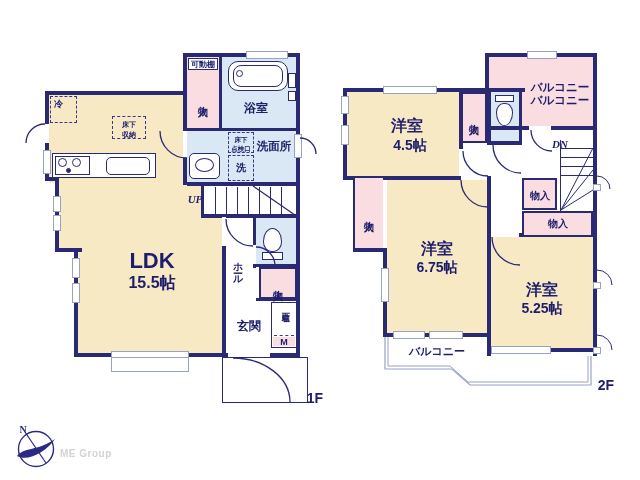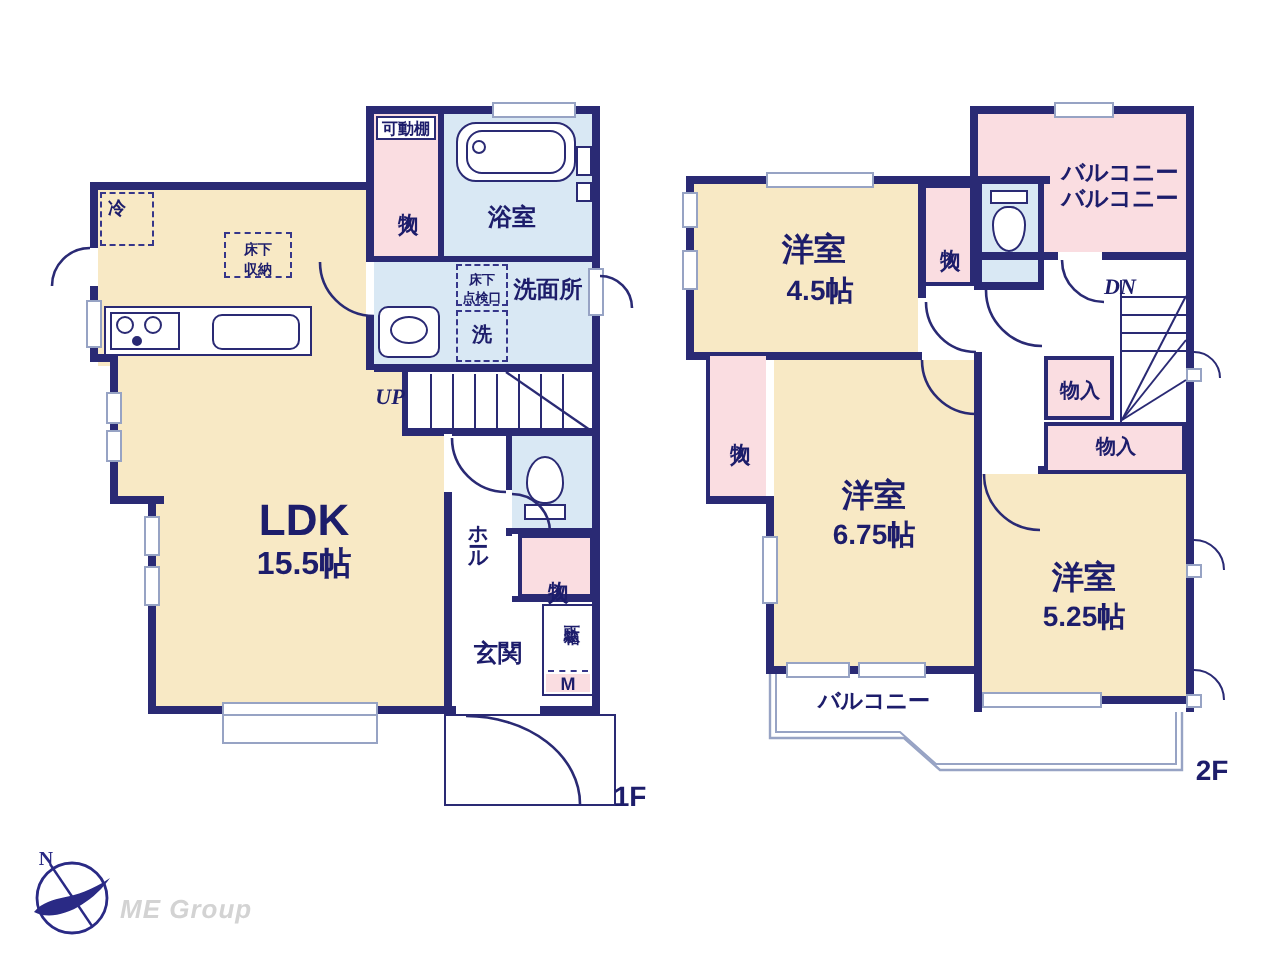--- a/index.html
+++ b/index.html
@@ -252,15 +252,15 @@
 
     <path d="M 385 337 L 385 369 L 452 369 L 470 385 L 591 385 L 591 356" fill="none" stroke="#97a3c4" stroke-width="1.2"></path>
     <path d="M 388 337 L 388 366 L 450 366 L 468 382 L 588 382 L 588 356" fill="none" stroke="#97a3c4" stroke-width="1"></path>
 
     <circle cx="36" cy="449" r="17.5" fill="none" stroke="#2a2a85" stroke-width="1.4"></circle>
     <path d="M 46 463 L 25 432" fill="none" stroke="#2a2a85" stroke-width="1.2"></path>
     <path d="M 17 456 C 26 446 36 452 55 439 C 46 452 28 462 17 456 Z" fill="#2a2a85"></path>
   </svg>
 
   <div class="lbl c" style="left:23px;top:430px;font-size:10px;color:#2a2a85;font-family:'Liberation Serif','DejaVu Serif',serif;">N</div>
-  <div class="lbl" style="left:60px;top:448px;font-size:13px;color:#d3d3d3;font-weight:600;letter-spacing:0.5px;font-style:italic;">ME Group</div>
+  <div class="lbl" style="left:60px;top:448px;font-size:10px;color:#d3d3d3;font-weight:600;letter-spacing:0.5px;">ME Group</div>
 
 </div>
 
 </body></html>

